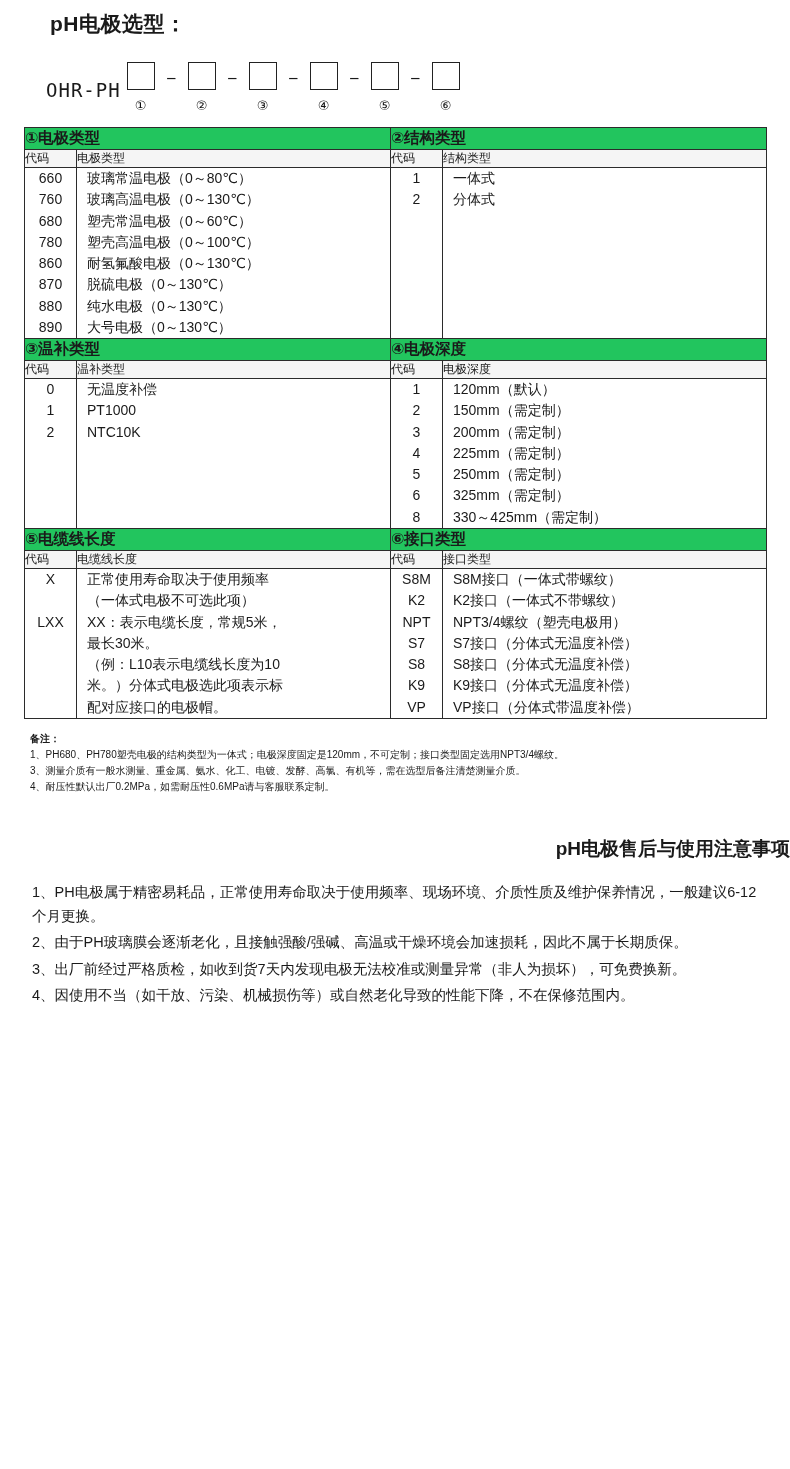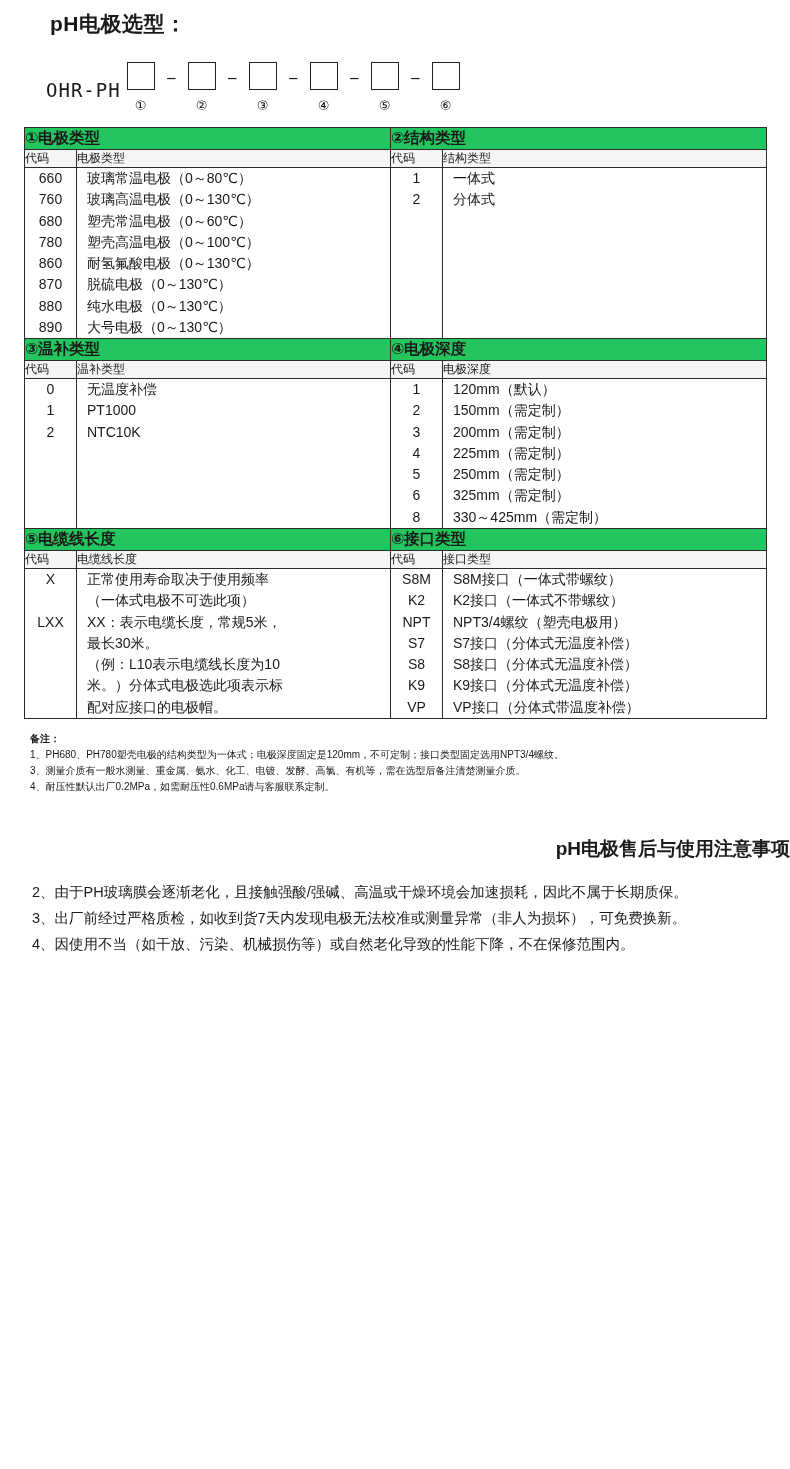--- a/index.html
+++ b/index.html
@@ -325,18 +325,19 @@
   <div class="notes">
     <div class="nt-title">备注：</div>
     <div>1、PH680、PH780塑壳电极的结构类型为一体式；电极深度固定是120mm，不可定制；接口类型固定选用NPT3/4螺纹。</div>
     <div>3、测量介质有一般水测量、重金属、氨水、化工、电镀、发酵、高氯、有机等，需在选型后备注清楚测量介质。</div>
     <div>4、耐压性默认出厂0.2MPa，如需耐压性0.6MPa请与客服联系定制。</div>
   </div>
 
   <div class="section2-title">pH电极售后与使用注意事项</div>
 
   <div class="notes2">
+    <p>1、PH电极属于精密易耗品，正常使用寿命取决于使用频率、现场环境、介质性质及维护保养情况，一般建议6-12个月更换。</p>
     <p>2、由于PH玻璃膜会逐渐老化，且接触强酸/强碱、高温或干燥环境会加速损耗，因此不属于长期质保。</p>
     <p>3、出厂前经过严格质检，如收到货7天内发现电极无法校准或测量异常（非人为损坏），可免费换新。</p>
     <p>4、因使用不当（如干放、污染、机械损伤等）或自然老化导致的性能下降，不在保修范围内。</p>
   </div>
 
 </div>
 
 </body></html>

